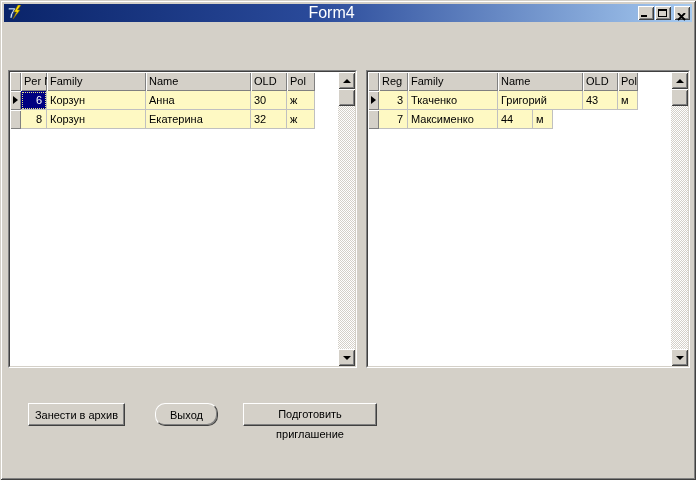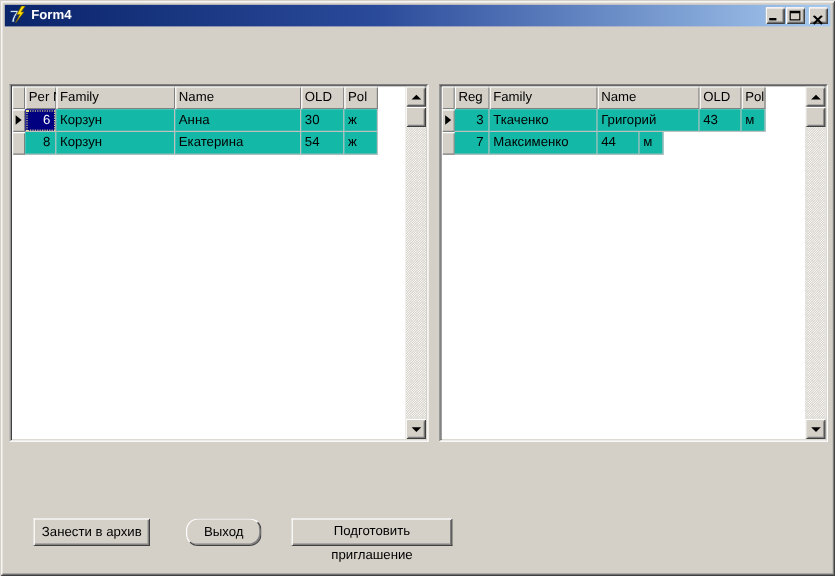--- a/index.html
+++ b/index.html
@@ -20,21 +20,21 @@
       inset 1px 1px #d4d0c8, inset -1px -1px #404040,
       inset 2px 2px #ffffff, inset -2px -2px #808080;
     overflow:hidden;
   }
   .titlebar {
     position:absolute; left:4px; top:4px; width:688px; height:18px;
     background:linear-gradient(90deg,#0a246a 0%, #2a4a9a 45%, #a6caf0 100%);
     display:flex; align-items:center; padding:0 2px;
   }
   .app-icon { width:16px; height:16px; margin:0 3px 0 1px; flex:none; }
-  .title-text { color:#fff; font-weight:bold; font-size:11px; flex:1; white-space:nowrap; overflow:hidden; }
+  .title-text { color:#fff; font-weight:normal; font-size:16px; flex:1; white-space:nowrap; overflow:hidden;text-align:center; }
   .titlebar-buttons { display:flex; flex:none; align-items:center; }
   .tb-btn {
     position:relative; width:16px; height:14px; margin-left:1px;
     background:#d4d0c8; border:none; padding:0;
     box-shadow: inset 1px 1px #ffffff, inset -1px -1px #404040,
                 inset 2px 2px #d4d0c8, inset -2px -2px #808080;
   }
   .tb-btn.close { margin-left:3px; }
   .glyph-min { position:absolute; left:3px; bottom:3px; width:6px; height:2px; background:#000; }
   .glyph-max { position:absolute; left:3px; top:3px; width:9px; height:8px; border:1px solid #000; border-top-width:2px; }
@@ -57,21 +57,21 @@
     height:19px; line-height:18px; flex:none;
     overflow:hidden; white-space:nowrap;
   }
   .cell.h, .cell.ind {
     background:#d4d0c8;
     box-shadow: inset 1px 1px #ffffff, inset -1px -1px #808080;
   }
   .cell.h { padding:0 2px 0 3px; }
   .cell.d {
     border-right:1px solid #c0c0c0; border-bottom:1px solid #c0c0c0;
-    padding:0 2px 0 3px; background:#14b8a6;
+    padding:0 2px 0 3px; background:#fef9c3;
   }
   .cell.num { text-align:right; padding-right:4px; }
   .cell.selected {
     background:#000080; color:#fff;
     outline:1px dotted #e6e28a; outline-offset:-2px;
   }
   .arrow {
     display:block; width:0; height:0; margin:5px auto 0;
     border-top:4px solid transparent; border-bottom:4px solid transparent;
     border-left:5px solid #000;
@@ -104,21 +104,21 @@
     background-image:
       linear-gradient(45deg,#fff 25%,transparent 25%,transparent 75%,#fff 75%),
       linear-gradient(45deg,#fff 25%,transparent 25%,transparent 75%,#fff 75%);
     background-size:2px 2px; background-position:0 0,1px 1px;
   }
   .tri-up   { width:0;height:0;border-left:4px solid transparent;border-right:4px solid transparent;border-bottom:4px solid #000; }
   .tri-down { width:0;height:0;border-left:4px solid transparent;border-right:4px solid transparent;border-top:4px solid #000; }
 
   
   .btn {
-    position:absolute; top:432px; height:23px;
+    position:absolute; top:403px; height:23px;
     background:#d4d0c8;
     border:1px solid; border-color:#ffffff #404040 #404040 #ffffff;
     box-shadow: inset -1px -1px #808080;
     font-family:"Liberation Sans", sans-serif; font-size:11px; color:#000;
     text-align:center; line-height:20px; padding:0;
   }
   #btn-archive { left:28px;  width:97px; }
   #btn-exit    { left:155px; width:63px;border-radius:10px; }
   #btn-invite  { left:243px; width:134px; }
 </style>
@@ -171,21 +171,21 @@
           <div class="cell d c1">Корзун</div>
           <div class="cell d c2">Анна</div>
           <div class="cell d c3">30</div>
           <div class="cell d c4">ж</div>
         </div>
         <div class="grid-row">
           <div class="cell ind"></div>
           <div class="cell d num c0">8</div>
           <div class="cell d c1">Корзун</div>
           <div class="cell d c2">Екатерина</div>
-          <div class="cell d c3">54</div>
+          <div class="cell d c3">32</div>
           <div class="cell d c4">ж</div>
         </div>
       </div>
       <div class="vscroll">
         <div class="sb-btn">
           <span class="tri-up"></span>
         </div>
         <div class="sb-thumb"></div>
         <div class="sb-track"></div>
         <div class="sb-btn">

